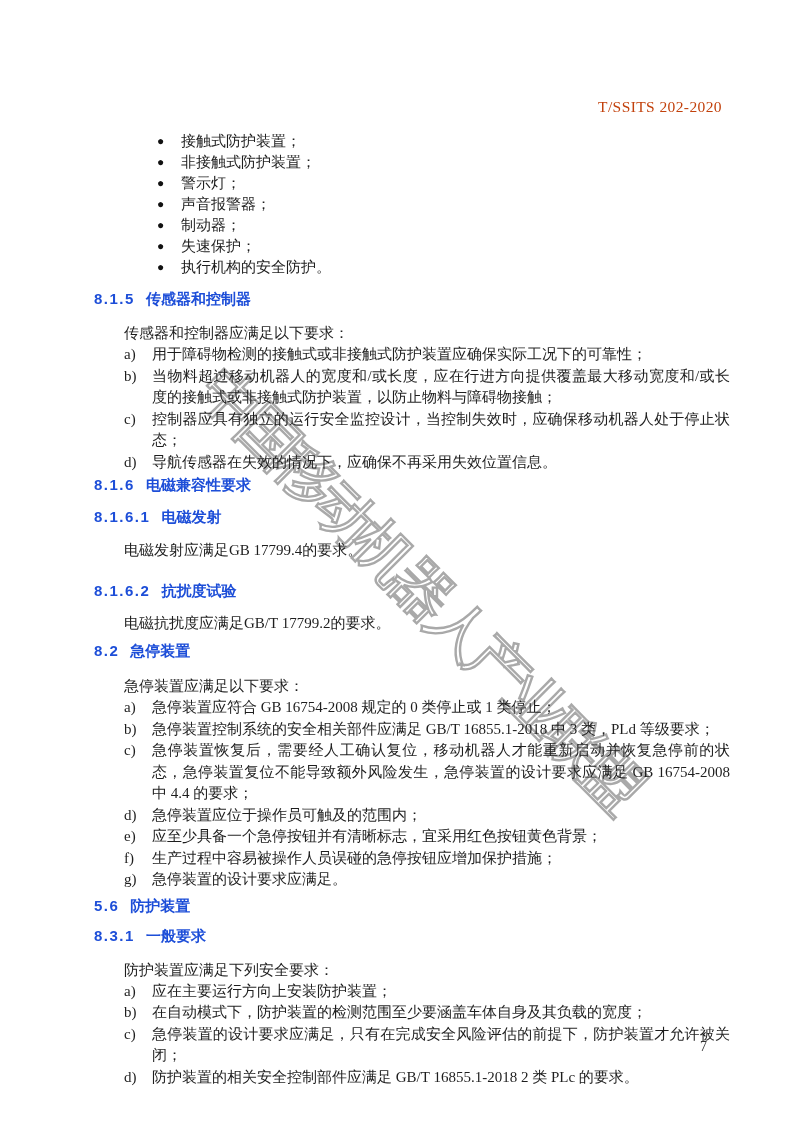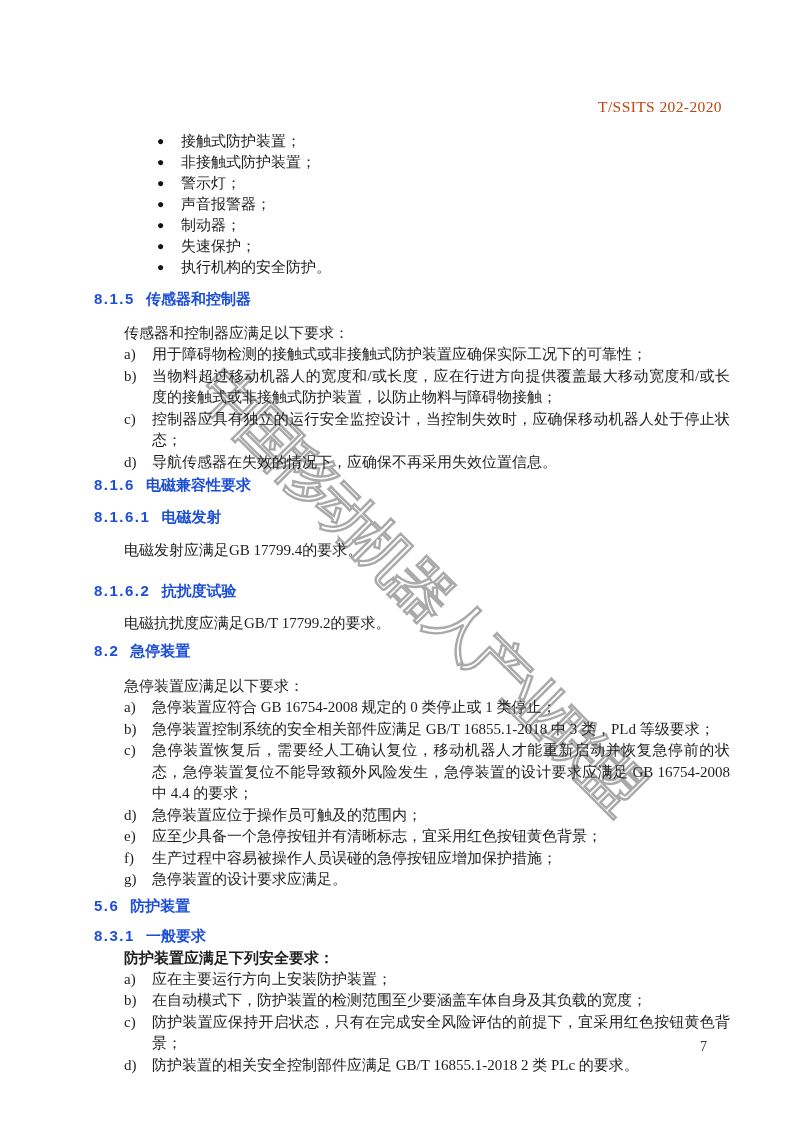--- a/index.html
+++ b/index.html
@@ -77,21 +77,21 @@
   .mt-intro { margin-top:16px; }
   .mt-h816  { margin-top:4px; }
   .mt-h8161 { margin-top:16px; }
   .mt-b8161 { margin-top:15px; }
   .mt-h8162 { margin-top:22px; }
   .mt-b8162 { margin-top:14px; }
   .mt-h82   { margin-top:9px; }
   .mt-i82   { margin-top:17px; }
   .mt-h83   { margin-top:7px; }
   .mt-h831  { margin-top:14px; }
-  .mt-i831  { margin-top:4px;font-weight:bold; }
+  .mt-i831  { margin-top:16px; }
   
   .page-number {
     position:absolute;
     left:700px; top:1039px;
     font-size:14px;
     color:#333333;
     z-index:2;
   }
 </style>
 </head>
@@ -215,21 +215,21 @@
     <div class="li">
       <span class="li-label">a)</span>
       <span class="li-text">应在主要运行方向上安装防护装置；</span>
     </div>
     <div class="li">
       <span class="li-label">b)</span>
       <span class="li-text">在自动模式下，防护装置的检测范围至少要涵盖车体自身及其负载的宽度；</span>
     </div>
     <div class="li">
       <span class="li-label">c)</span>
-      <span class="li-text">防护装置应保持开启状态，只有在完成安全风险评估的前提下，宜采用红色按钮黄色背景；</span>
+      <span class="li-text">急停装置的设计要求应满足，只有在完成安全风险评估的前提下，防护装置才允许被关闭；</span>
     </div>
     <div class="li">
       <span class="li-label">d)</span>
       <span class="li-text">防护装置的相关安全控制部件应满足 GB/T 16855.1-2018 2 类 PLc 的要求。</span>
     </div>
 
   </div>
 
   <div class="page-number">7</div>
 

